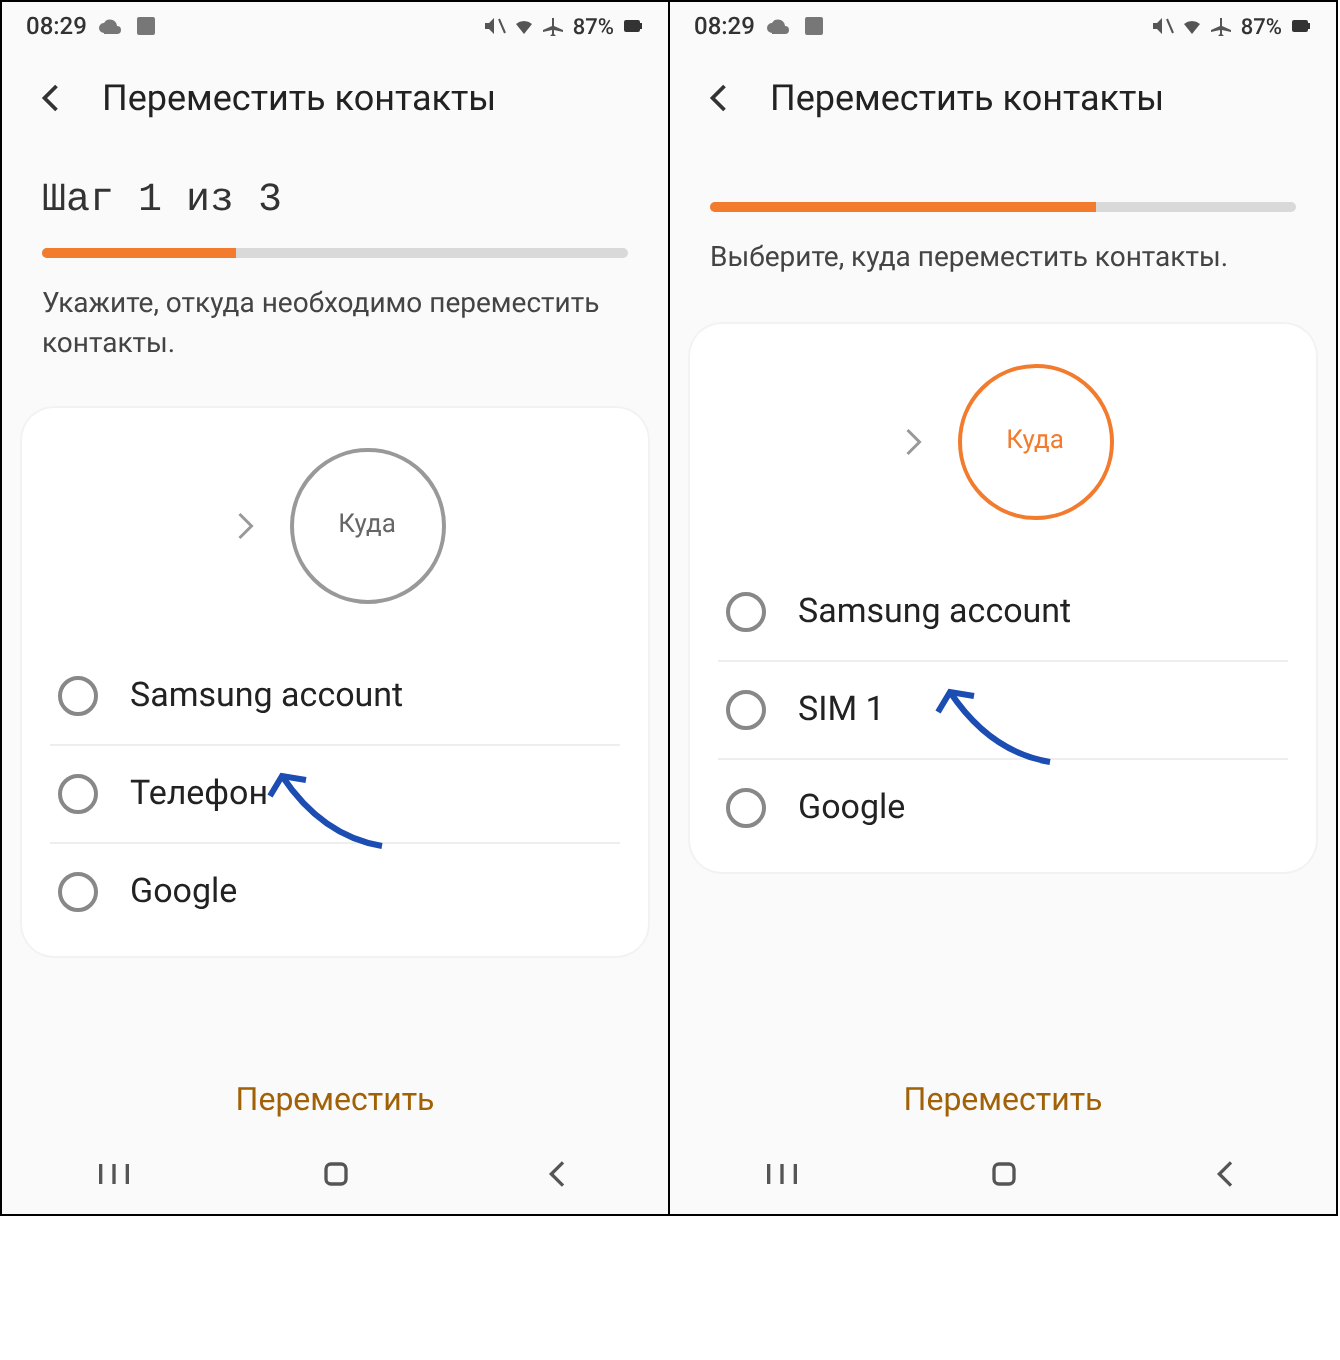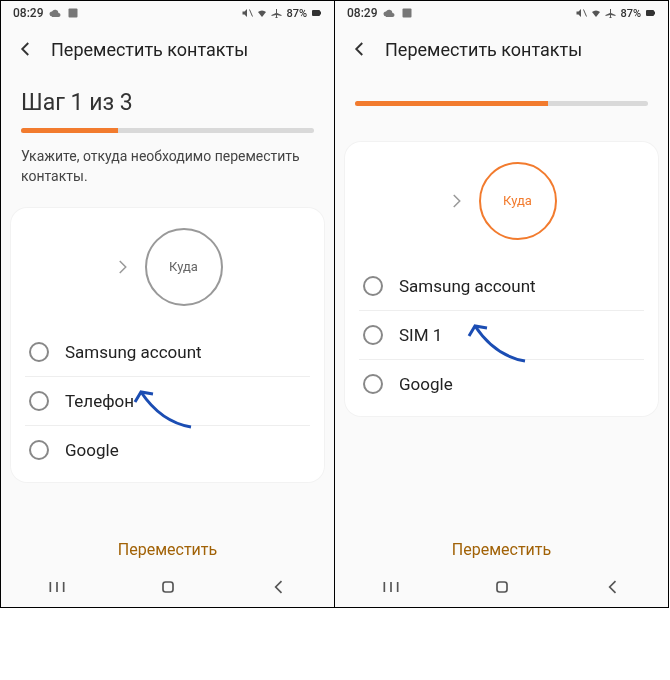--- a/index.html
+++ b/index.html
@@ -29,21 +29,21 @@
     .status-right { display:flex; gap:3px; align-items:center; font-size:11px; }
     .ico { width:12px; height:12px; display:inline-block; }
     .titlebar {
       height:48px;
       display:flex; align-items:center; gap:16px;
       padding:0 16px;
     }
     .back-arrow { width:18px; height:18px; }
     .title { font-size:18px; color:#222; }
     .section { padding:16px 20px 0; }
-    .step-label { font-size:23px; color:#333; }
+    .step-label { font-size:20px; color:#333;font-family:Liberation Mono, monospace; }
     .progress {
       height:5px; width:100%;
       background:#d9d9d9;
       border-radius:3px;
       margin:12px 0 14px;
       overflow:hidden;
     }
     .progress-fill { height:100%; background:#f27b2e; }
     .instruction { font-size:14px; color:#444; line-height:1.4; }
     .card {
@@ -232,20 +232,21 @@
     <svg class="back-arrow" viewBox="0 0 24 24" fill="none" stroke="#333" stroke-width="2.5">
         <polyline points="15 4 7 12 15 20"></polyline>
       </svg>
     <div class="title">Переместить контакты</div>
   </div>
 
   <div class="section">
     <div class="progress">
       <div class="progress-fill" style="width:66%"></div>
     </div>
+    <div class="instruction">Выберите, куда переместить контакты.</div>
   </div>
 
   <div class="card">
     <div class="circles">
       <svg class="chev-sep" viewBox="0 0 24 24" fill="none" stroke="#999" stroke-width="2">
           <polyline points="9 4 17 12 9 20"></polyline>
         </svg>
       <div class="circle active">
           <span>Куда</span>
         </div>

